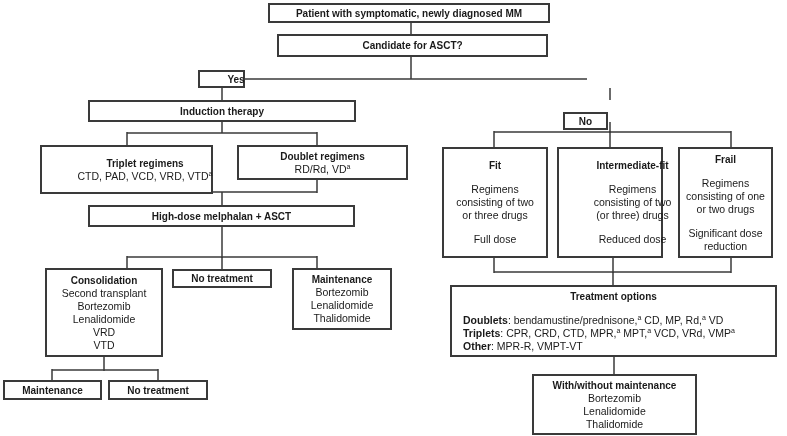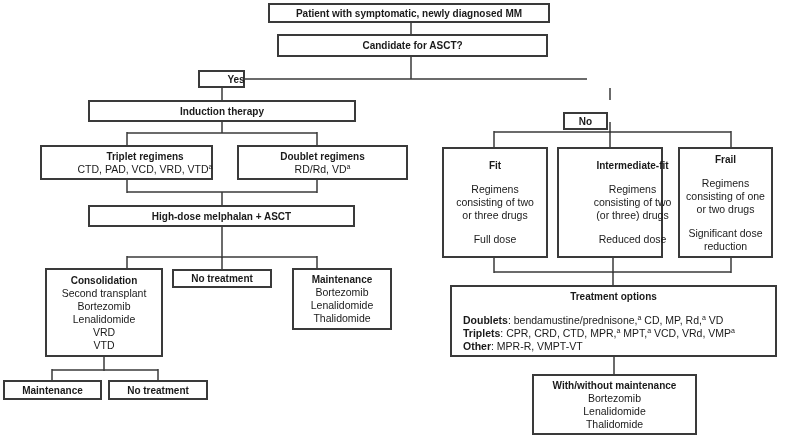--- a/index.html
+++ b/index.html
@@ -112,21 +112,21 @@
     </div>
 
   <div class="node" style="left:563px; top:70px; width:45px; height:18px;margin-top:42px;">
       <div class="nt">No</div>
     </div>
 
   <div class="node" style="left:88px; top:100px; width:268px; height:22px;">
       <div class="nt">Induction therapy</div>
     </div>
 
-  <div class="node" style="left:40px; top:145px; width:173px; height:35px;padding-left:40px;">
+  <div class="node" style="left:40px; top:145px; width:173px; height:49px;padding-left:40px;">
       <div class="nt">Triplet regimens</div>
       <div class="nl">CTD, PAD, VCD, VRD, VTD<sup>a</sup></div>
     </div>
 
   <div class="node" style="left:237px; top:145px; width:171px; height:35px;">
       <div class="nt">Doublet regimens</div>
       <div class="nl">RD/Rd, VD<sup>a</sup></div>
     </div>
 
   <div class="node" style="left:88px; top:205px; width:267px; height:22px;">

